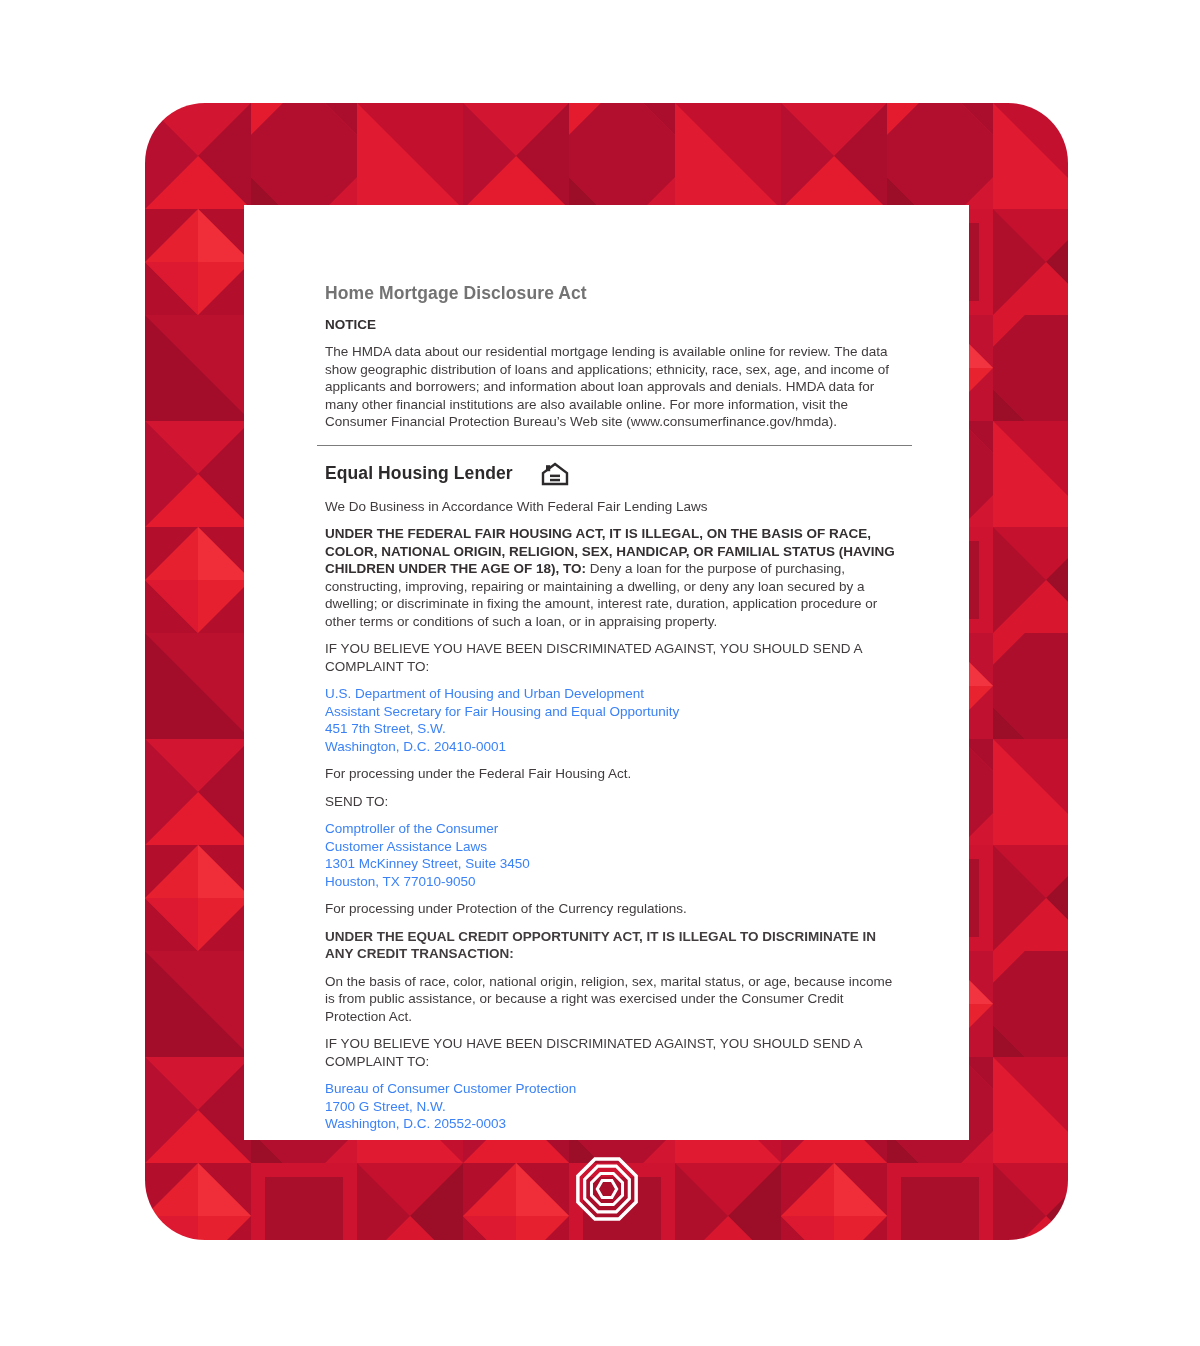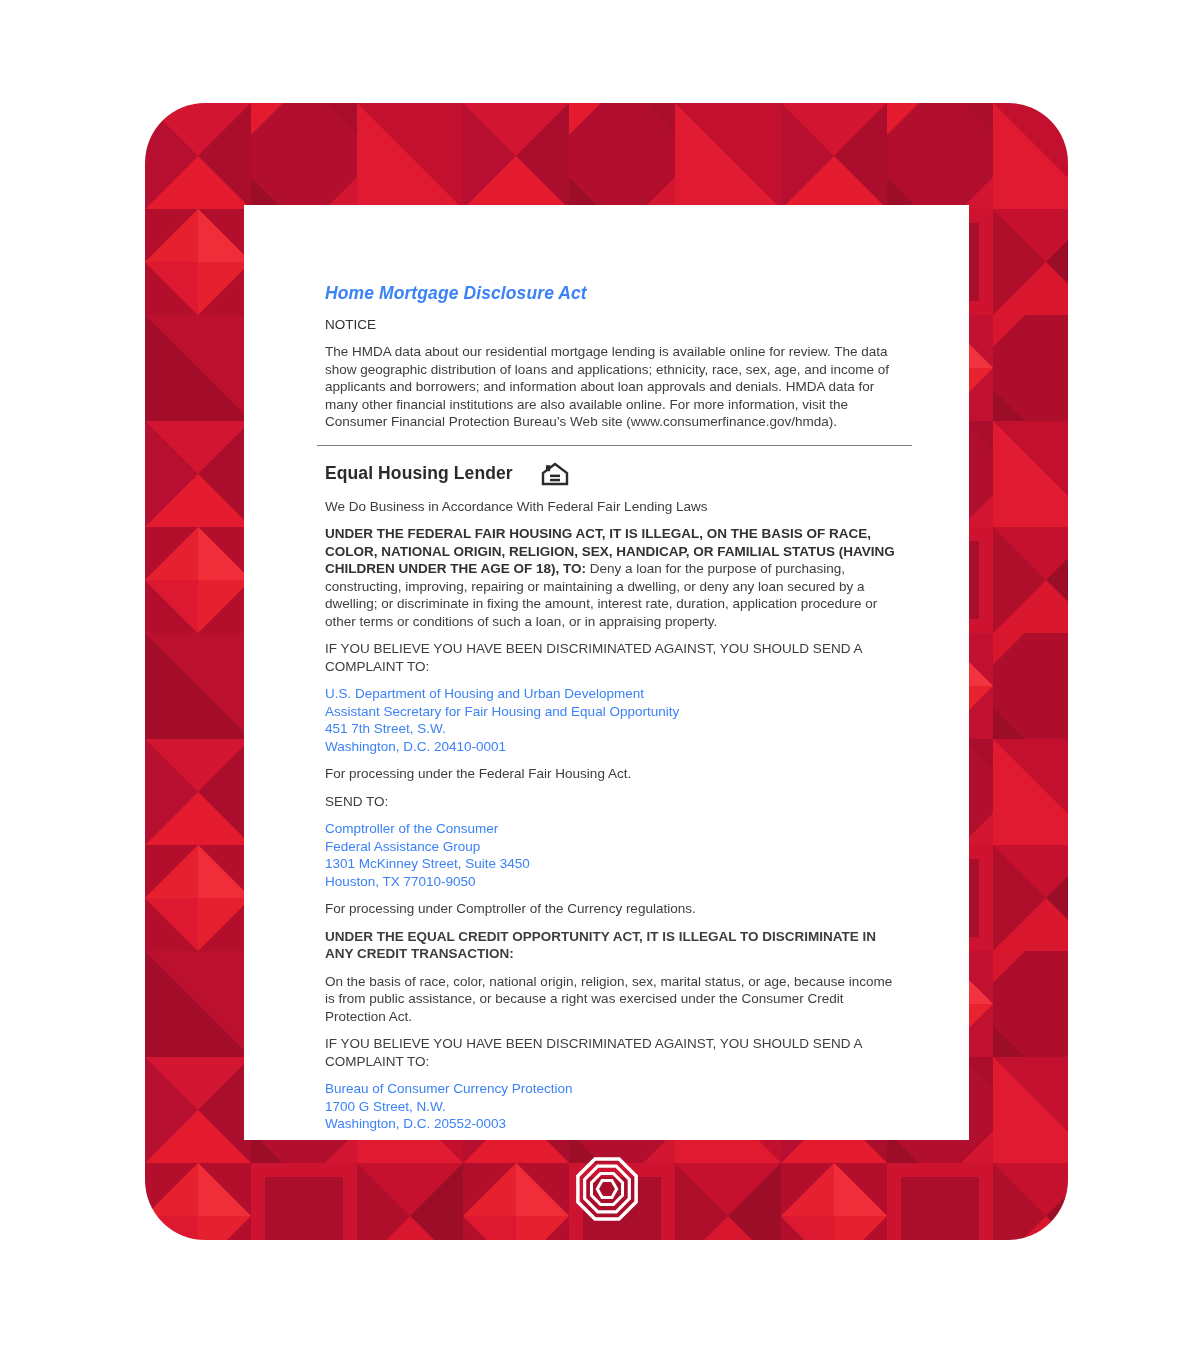--- a/index.html
+++ b/index.html
@@ -12,25 +12,25 @@
     position:absolute;left:145px;top:103px;width:923px;height:1137px;
     border-radius:60px;overflow:hidden;
   }
   .card .pattern-bg{position:absolute;left:0;top:0;display:block;}
   .doc{
     position:absolute;left:99px;top:102px;width:725px;height:935px;
     background:#ffffff;box-sizing:border-box;
     padding:78px 67px 0 81px;overflow:hidden;
   }
   .h1{
-    font-size:17.5px;font-weight:bold;color:#3b82f6;
-    margin:0 0 13px;letter-spacing:.1px;font-style:italic;
+    font-size:17.5px;font-weight:bold;color:#737373;
+    margin:0 0 13px;letter-spacing:.1px;
   }
   .notice-label{
-    font-size:13.5px;font-weight:normal;color:#343031;margin:0 0 11px;
+    font-size:13.5px;font-weight:bold;color:#343031;margin:0 0 11px;
   }
   p.body{
     font-size:13.5px;line-height:17.5px;color:#403c3d;margin:0 0 10px;
   }
   .bcaps{font-weight:bold;color:#343031;}
   .divider{
     border:none;border-top:1.5px solid #7c7c7c;
     margin:14px 0 0 -8px;width:calc(100% + 18px);height:0;
   }
   .h2row{display:flex;align-items:center;gap:28px;margin:16px 0 12px;}
@@ -149,35 +149,35 @@
       <div>451 7th Street, S.W.</div>
       <div>Washington, D.C. 20410-0001</div>
     </div>
 
     <p class="body">For processing under the Federal Fair Housing Act.</p>
 
     <p class="body">SEND TO:</p>
 
     <div class="addr">
       <div>Comptroller of the Consumer</div>
-      <div>Federal Assistance Group</div>
+      <div>Customer Assistance Laws</div>
       <div>1301 McKinney Street, Suite 3450</div>
       <div>Houston, TX 77010-9050</div>
     </div>
 
-    <p class="body">For processing under Comptroller of the Currency regulations.</p>
+    <p class="body">For processing under Protection of the Currency regulations.</p>
 
     <p class="body bcaps">UNDER THE EQUAL CREDIT OPPORTUNITY ACT, IT IS ILLEGAL TO DISCRIMINATE IN ANY CREDIT TRANSACTION:</p>
 
     <p class="body">On the basis of race, color, national origin, religion, sex, marital status, or age, because income is from public assistance, or because a right was exercised under the Consumer Credit Protection Act.</p>
 
     <p class="body">IF YOU BELIEVE YOU HAVE BEEN DISCRIMINATED AGAINST, YOU SHOULD SEND A COMPLAINT TO:</p>
 
     <div class="addr">
-      <div>Bureau of Consumer Currency Protection</div>
+      <div>Bureau of Consumer Customer Protection</div>
       <div>1700 G Street, N.W.</div>
       <div>Washington, D.C. 20552-0003</div>
     </div>
 
   </div>
 
   <svg class="brand-logo" width="66" height="70" viewBox="-34 -36 68 72">
     <g fill="none" stroke="#ffffff" stroke-linejoin="miter">
       <path stroke-width="3.6" d="M-12.4,-31 L12.4,-31 L30,-13.4 L30,13.4 L12.4,31 L-12.4,31 L-30,13.4 L-30,-13.4 Z"></path>
       <path stroke-width="3.3" d="M-9.5,-23.5 L9.5,-23.5 L23,-10 L23,10 L9.5,23.5 L-9.5,23.5 L-23,10 L-23,-10 Z"></path>

